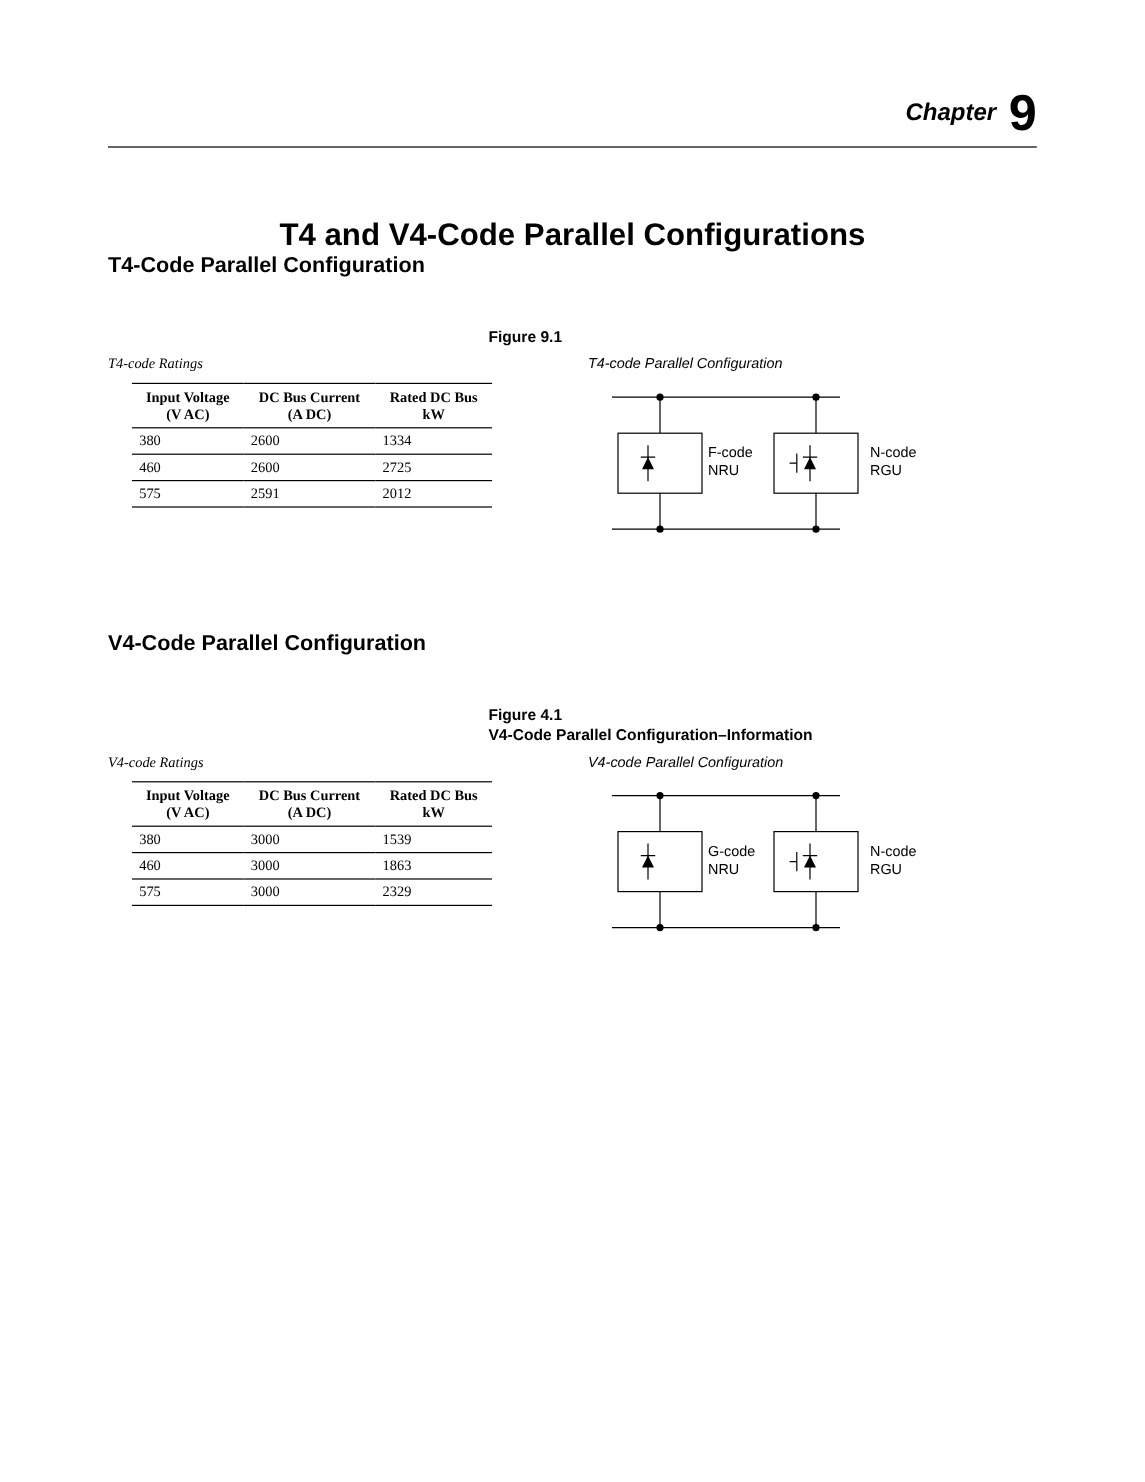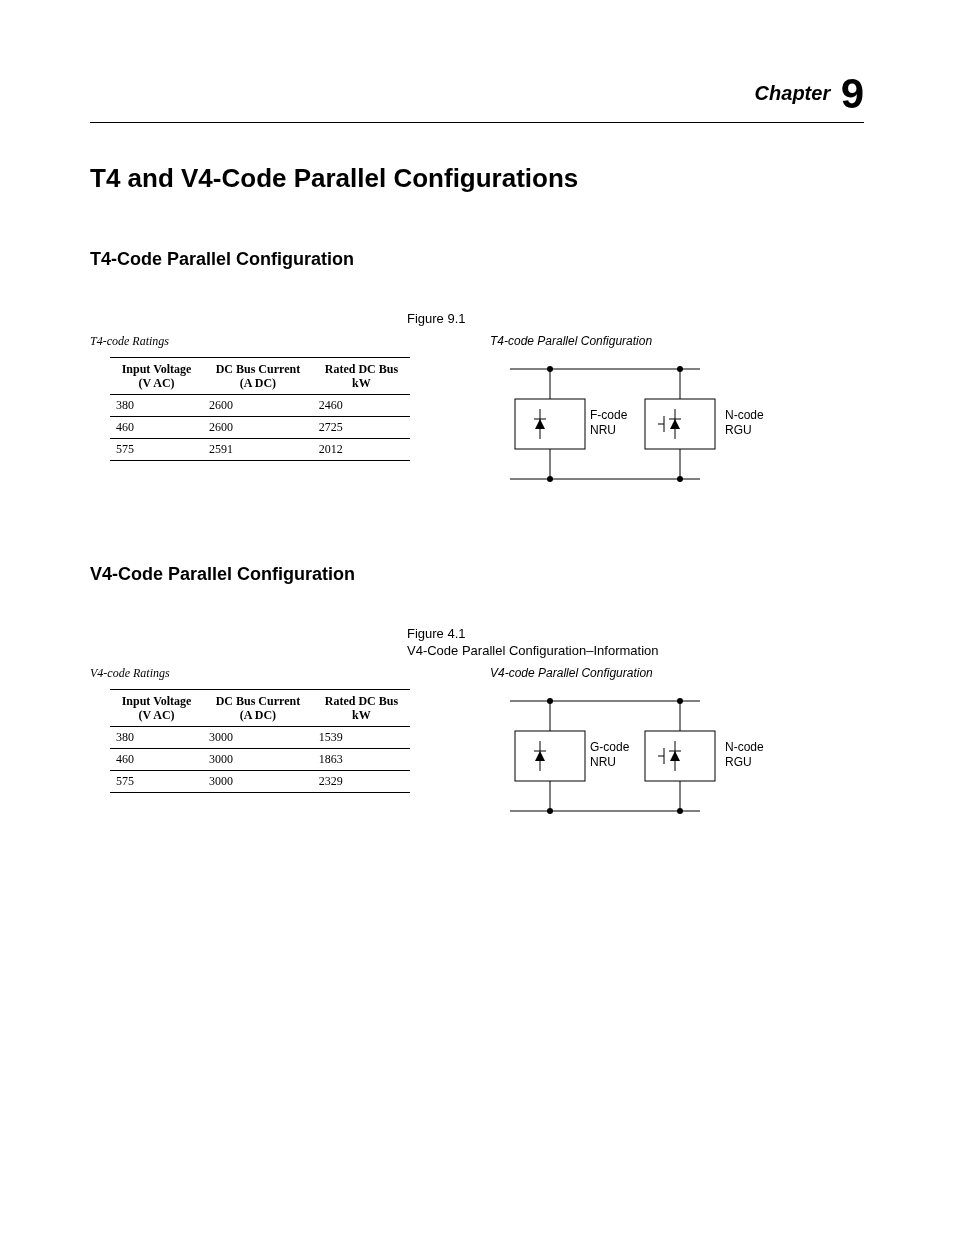--- a/index.html
+++ b/index.html
@@ -7,52 +7,51 @@
     margin: 0;
     padding: 70px 90px 60px 90px;
     width: 954px;
     box-sizing: border-box;
     color: #000;
   }
   .chapter-header {
     text-align: right;
     border-bottom: 1px solid #000;
     padding-bottom: 4px;
-    margin-bottom: 40px;
+    margin-bottom: 57px;
   }
   .chapter-label {
     font-style: italic;
     font-weight: bold;
     font-size: 20px;
     vertical-align: 8px;
   }
   .chapter-number {
     font-weight: bold;
     font-size: 42px;
     margin-left: 6px;
   }
   .main-title {
-    text-align: left;
+    text-align: center;
     font-weight: bold;
     font-size: 26px;
-    margin-bottom: 55px;
     font-stretch: condensed;
   }
   .section-title {
     font-weight: bold;
     font-size: 18px;
     margin-bottom: 40px;
     font-stretch: condensed;
   }
   .figure-block {
     margin-left: 300px;
     margin-bottom: 6px;
   }
   .figure-num, .figure-title {
-    font-weight: normal;
+    font-weight: bold;
     font-size: 13px;
     line-height: 1.35;
     padding-left: 17px;
   }
   .two-col {
     display: flex;
     gap: 30px;
     margin-bottom: 60px;
   }
   .col-left { flex: 0 0 330px; font-family: Liberation Serif, serif; }
@@ -112,21 +111,21 @@
         <tr>
           <th><span>Input Voltage</span><br><span>(V AC)</span></th>
           <th><span>DC Bus Current</span><br><span>(A DC)</span></th>
           <th><span>Rated DC Bus</span><br><span>kW</span></th>
         </tr>
       </thead>
       <tbody>
         <tr>
             <td>380</td>
             <td>2600</td>
-            <td>2460</td>
+            <td>1334</td>
           </tr>
         <tr>
             <td>460</td>
             <td>2600</td>
             <td>2725</td>
           </tr>
         <tr>
             <td>575</td>
             <td>2591</td>
             <td>2012</td>

